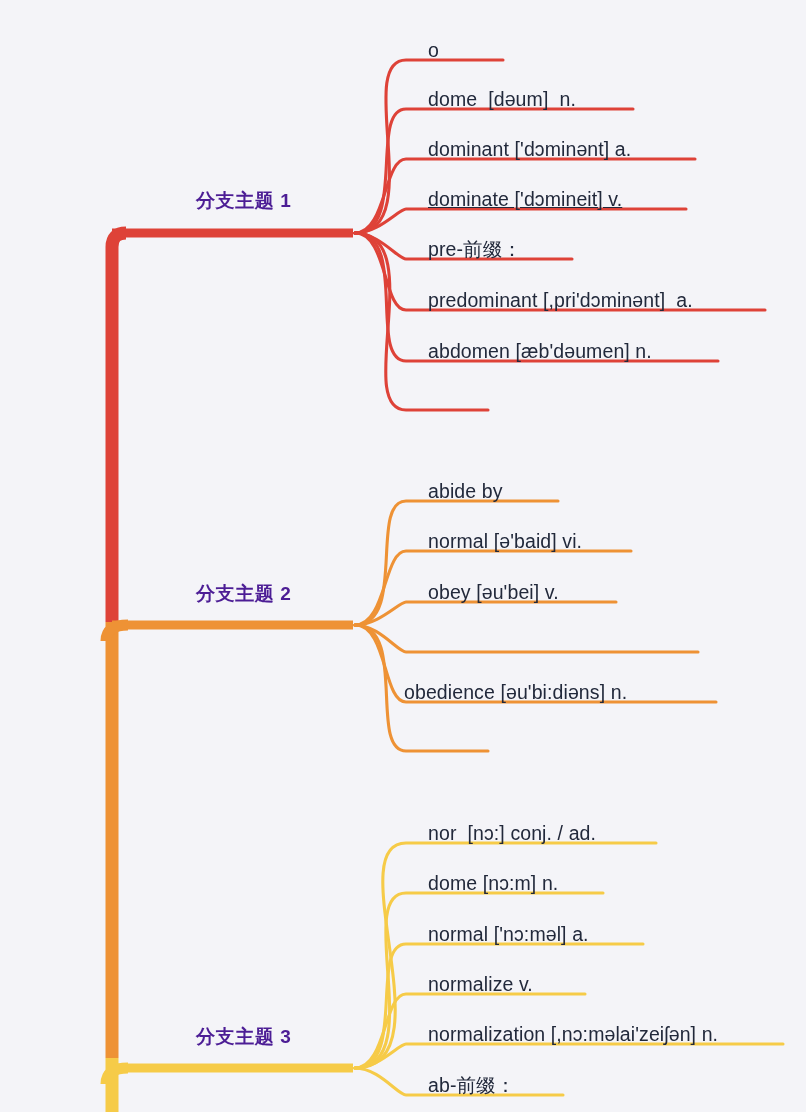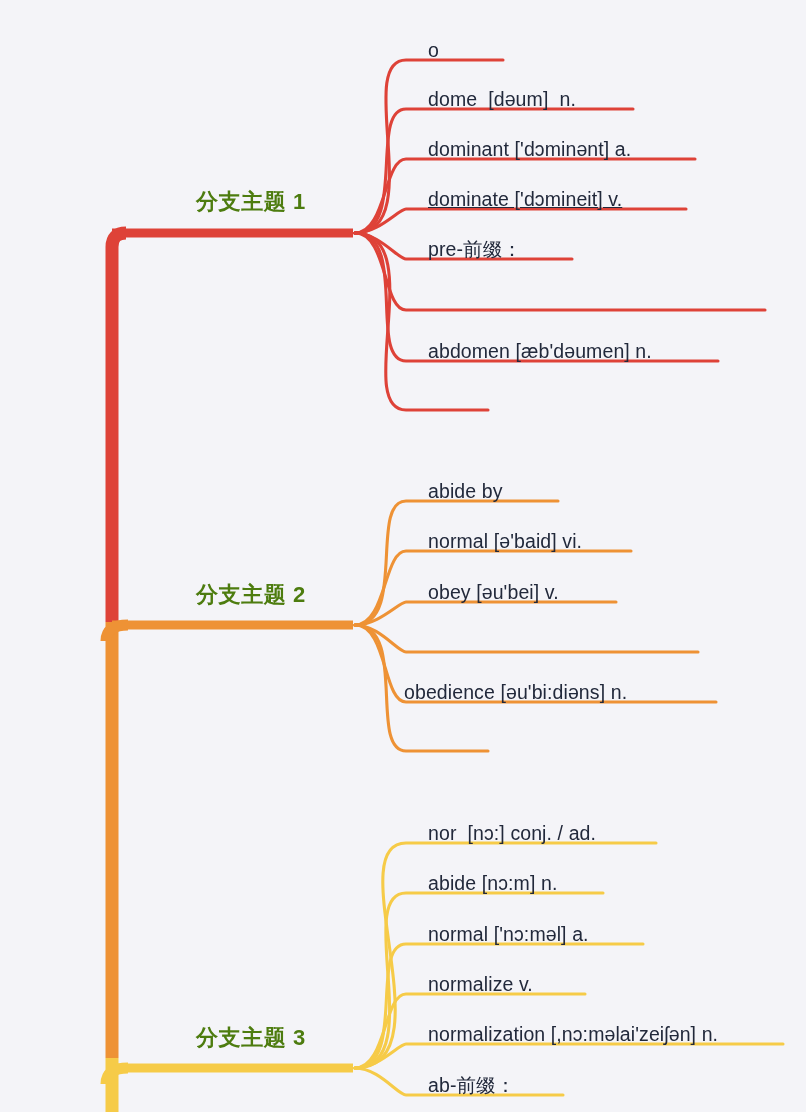--- a/index.html
+++ b/index.html
@@ -29,22 +29,22 @@
     white-space: pre;
     color: #22293b;
     font-size: 19.5px;
     line-height: 1;
     letter-spacing: 0.1px;
     font-family: "Liberation Sans", "DejaVu Sans", sans-serif;
   }
   .topic-label {
     position: absolute;
     white-space: pre;
-    color: #4d7c0f;
-    font-size: 22px;
+    color: #4c1d95;
+    font-size: 19px;
     font-weight: bold;
     line-height: 1;
     letter-spacing: 0.6px;
     font-family: "Liberation Sans", "DejaVu Sans", sans-serif;
   }
 </style>
 </head>
 <body>
 
 <div id="mindmap">
@@ -83,26 +83,27 @@
         <path d="M 355 1068 C 379 1068 398.8 1044 406 1044 L 783 1044" fill="none" stroke="#f6cb48" stroke-width="3.1" stroke-linecap="round"></path>
         <path d="M 355 1068 C 379 1068 397.9 1095 406 1095 L 563 1095" fill="none" stroke="#f6cb48" stroke-width="3.1" stroke-linecap="round"></path>
       </g>
     </svg>
 <div class="topic-label" style="left: 196px; top: 191px;">分支主题 1</div>
     <div class="leaf-label" style="left: 428px; top: 41px;">o</div>
     <div class="leaf-label" style="left: 428px; top: 90px;">dome  [dəum]  n.</div>
     <div class="leaf-label" style="left: 428px; top: 140px;">dominant ['dɔminənt] a.</div>
     <div class="leaf-label" style="left: 428px; top: 190px; text-decoration: underline;">dominate ['dɔmineit] v.</div>
     <div class="leaf-label" style="left: 428px; top: 240px;">pre-前缀：</div>
+    <div class="leaf-label" style="left: 428px; top: 291px;">predominant [,pri'dɔminənt]  a.</div>
     <div class="leaf-label" style="left: 428px; top: 342px;">abdomen [æb'dəumen] n.</div>
     <div class="topic-label" style="left: 196px; top: 584px; text-align: center;">分支主题 2</div>
     <div class="leaf-label" style="left: 428px; top: 482px;">abide by</div>
     <div class="leaf-label" style="left: 428px; top: 532px;">normal [ə'baid] vi.</div>
     <div class="leaf-label" style="left: 428px; top: 583px;">obey [əu'bei] v.</div>
     <div class="leaf-label" style="left: 404px; top: 683px;">obedience [əu'bi:diəns] n.</div>
     <div class="topic-label" style="left: 196px; top: 1027px;">分支主题 3</div>
     <div class="leaf-label" style="left: 428px; top: 824px;">nor  [nɔ:] conj. / ad.</div>
-    <div class="leaf-label" style="left: 428px; top: 874px;">abide [nɔ:m] n.</div>
+    <div class="leaf-label" style="left: 428px; top: 874px;">dome [nɔ:m] n.</div>
     <div class="leaf-label" style="left: 428px; top: 925px;">normal ['nɔ:məl] a.</div>
     <div class="leaf-label" style="left: 428px; top: 975px;">normalize v.</div>
     <div class="leaf-label" style="left: 428px; top: 1025px;">normalization [,nɔ:məlai'zeiʃən] n.</div>
     <div class="leaf-label" style="left: 428px; top: 1076px;">ab-前缀：</div>
   </div>
 
 </body></html>

